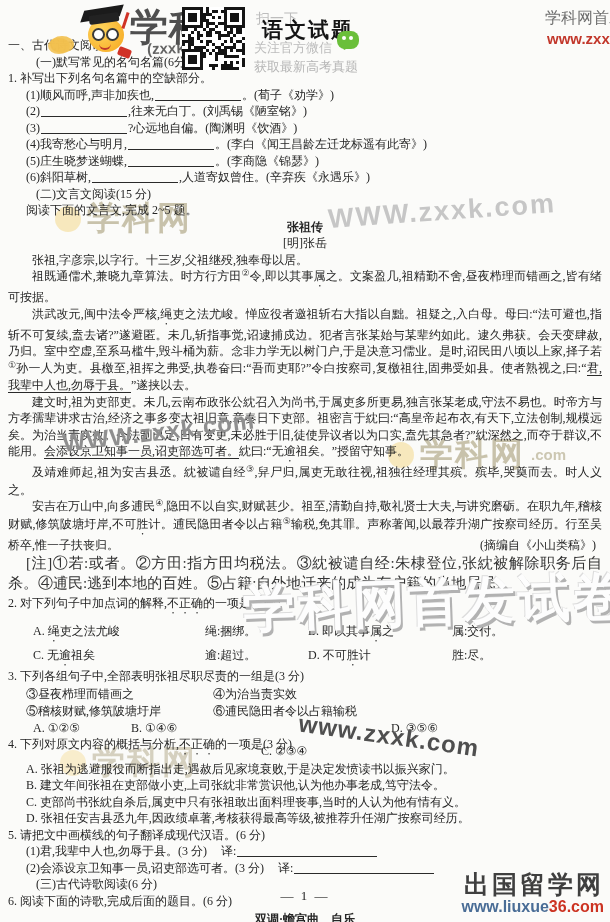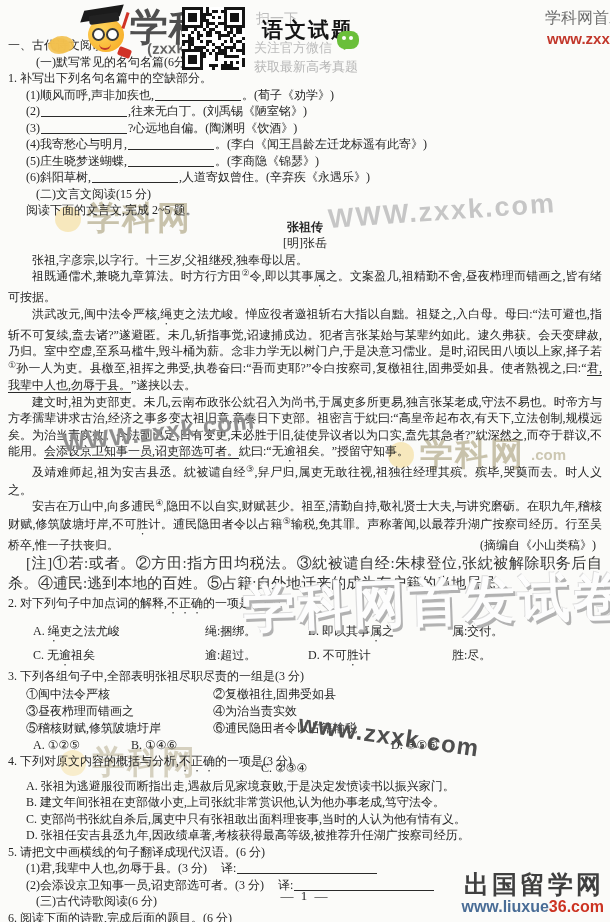--- a/index.html
+++ b/index.html
@@ -124,24 +124,20 @@
         <span class="col" style="left: 300px; top: 7px;"><span>B. 即以其事</span><span class="em">属</span><span>之</span></span>
         <span class="col" style="left: 444px; top: 7px;"><span>属:交付。</span></span>
       </div>
       <div class="row cols" style="height: 26px;">
         <span class="col" style="left: 25px; top: 5px;"><span>C. 无</span><span class="em">逾</span><span>祖矣</span></span>
         <span class="col" style="left: 197px; top: 5px;"><span>逾:超过。</span></span>
         <span class="col" style="left: 300px; top: 5px;"><span>D. 不可</span><span class="em">胜</span><span>计</span></span>
         <span class="col" style="left: 444px; top: 5px;"><span>胜:尽。</span></span>
       </div>
       <div class="row t"><span>3. 下列各组句子中,全部表明张祖尽职尽责的一组是(3 分)</span></div>
-      <div class="row cols" style="height: 17px;">
-        <span class="col" style="left: 18px; top: 1px;"><span>①闽中法令严核</span></span>
-        <span class="col" style="left: 205px; top: 1px;"><span>②复檄祖往,固弗受如县</span></span>
-      </div>
       <div class="row cols" style="height: 17px;">
         <span class="col" style="left: 18px; top: 1px;"><span>③昼夜栉理而错画之</span></span>
         <span class="col" style="left: 205px; top: 1px;"><span>④为治当责实效</span></span>
       </div>
       <div class="row cols" style="height: 17px;">
         <span class="col" style="left: 18px; top: 1px;"><span>⑤稽核财赋,修筑陂塘圩岸</span></span>
         <span class="col" style="left: 205px; top: 1px;"><span>⑥逋民隐田者令以占籍输税</span></span>
       </div>
       <div class="row cols" style="height: 17px;">
         <span class="col" style="left: 25px; top: 1px;"><span>A. ①②⑤</span></span>

